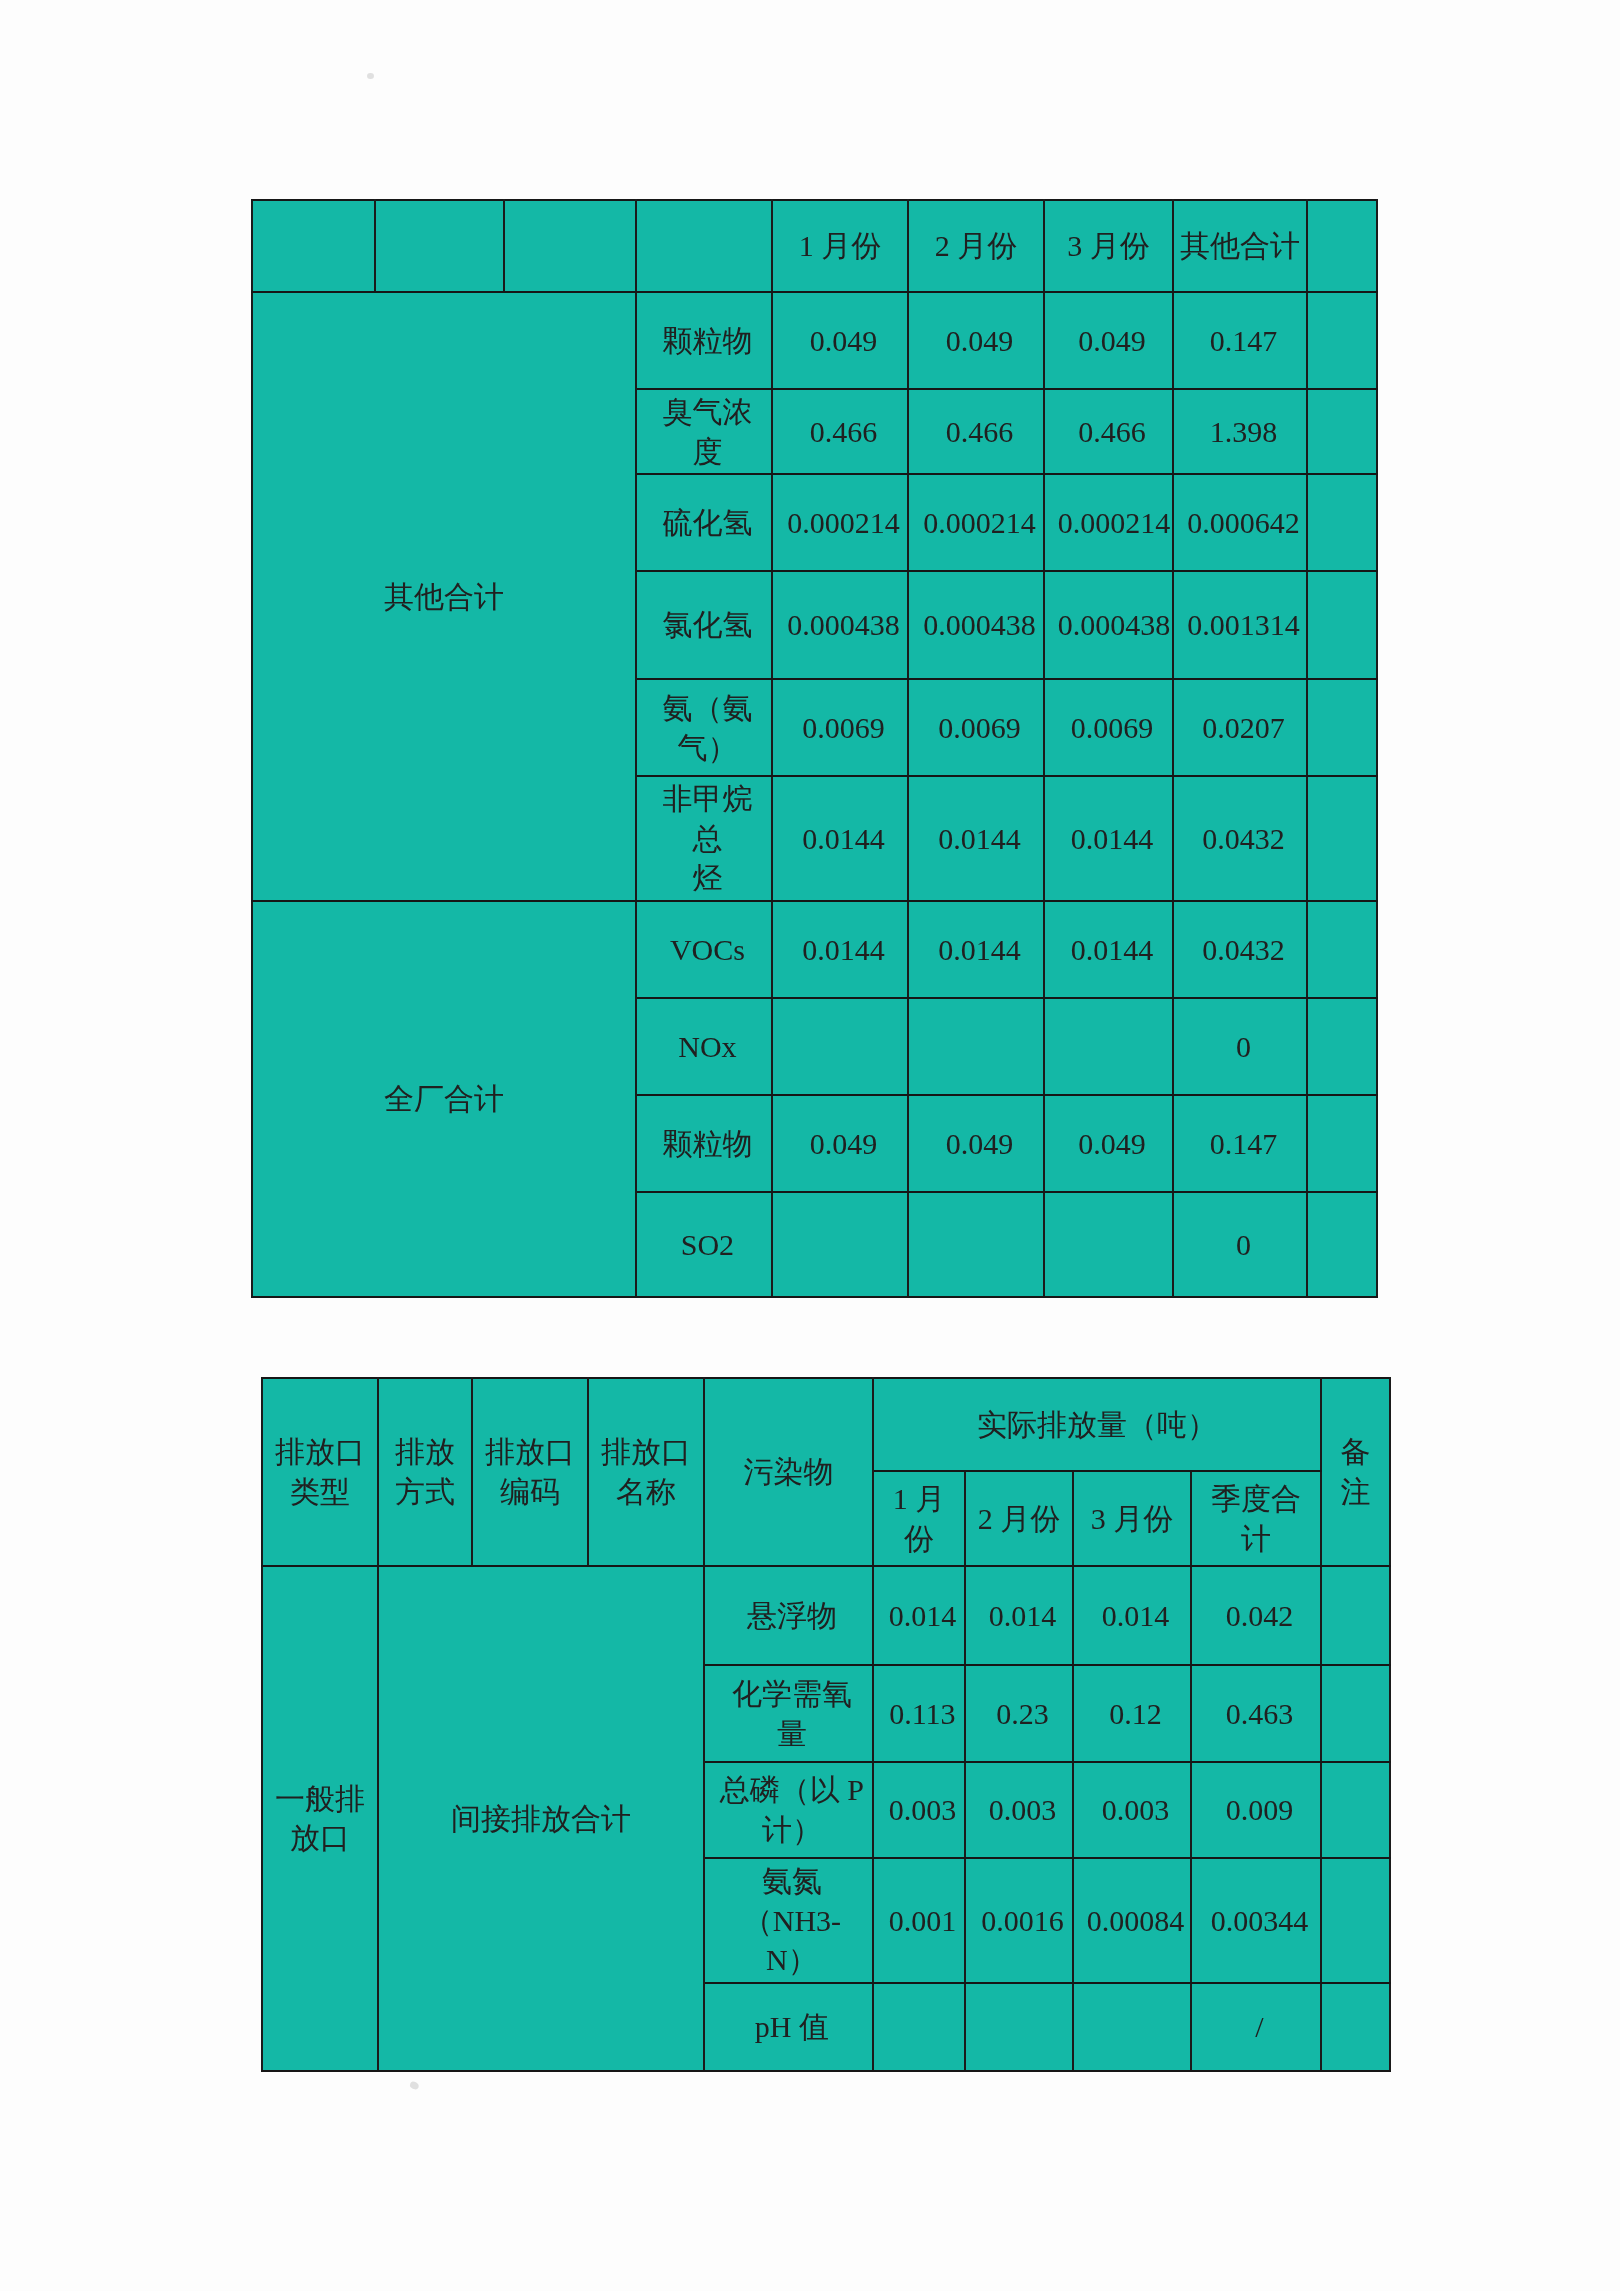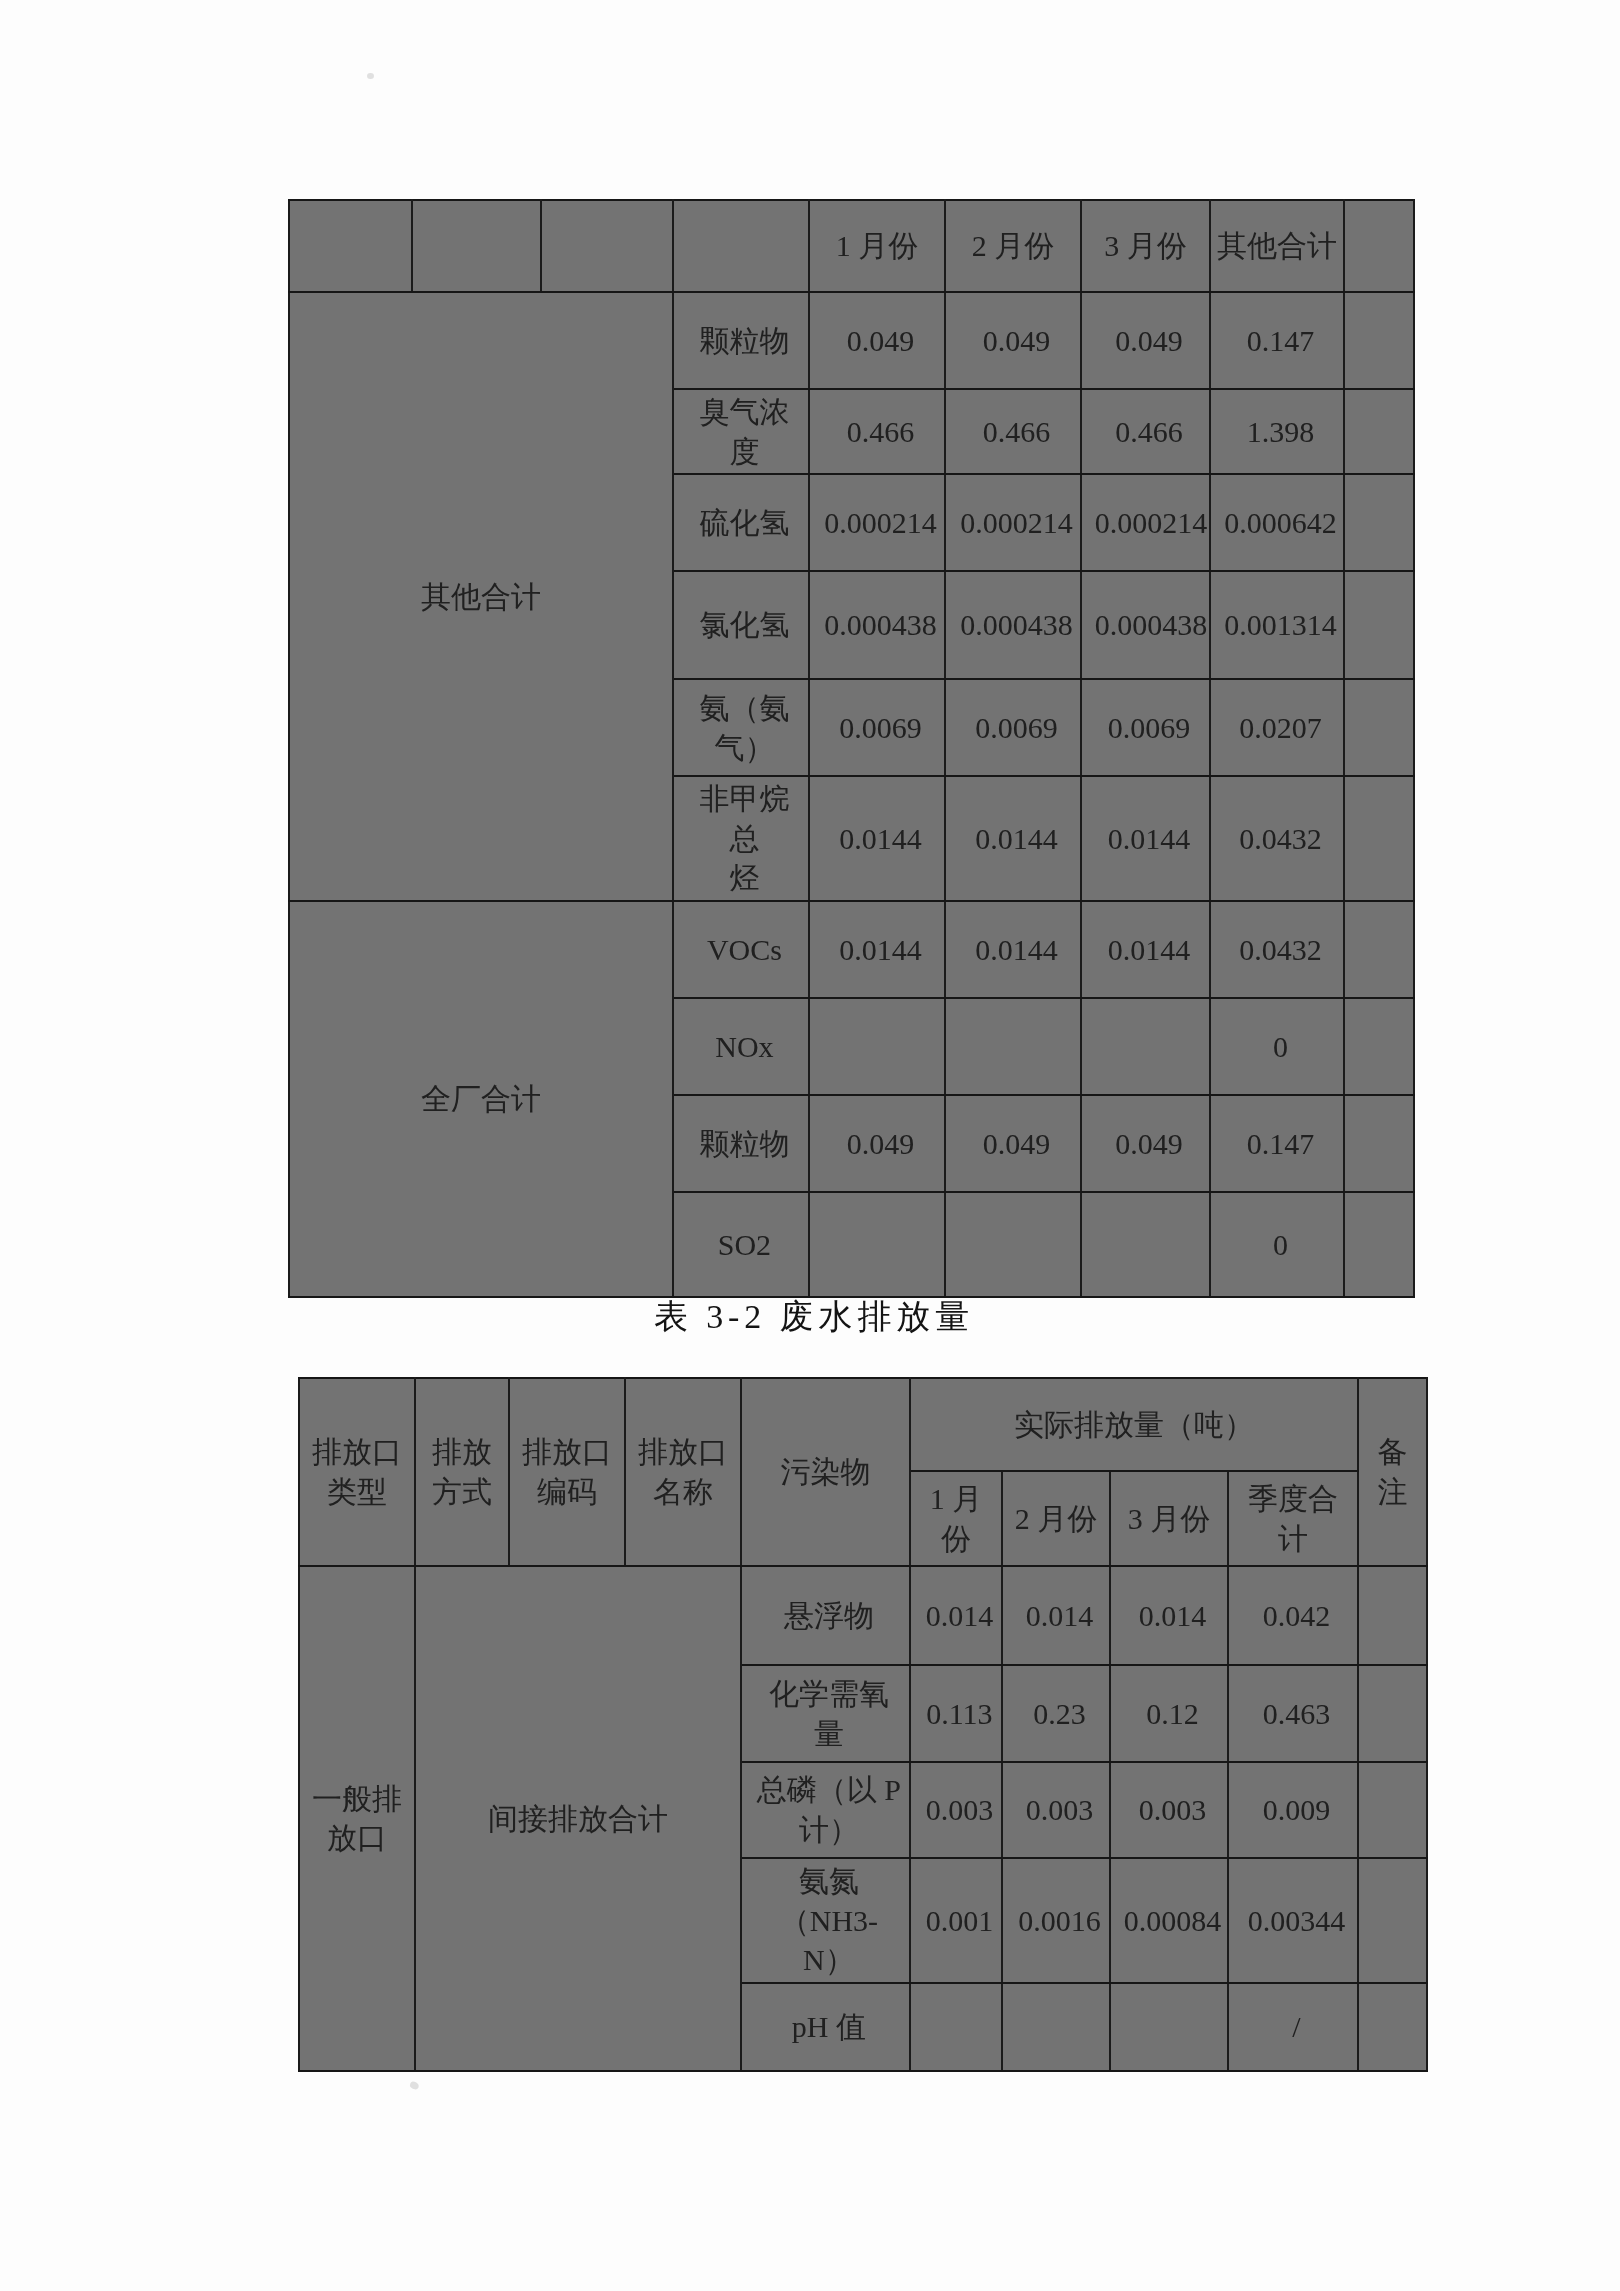--- a/index.html
+++ b/index.html
@@ -13,22 +13,21 @@
   .page {
     position: relative;
     width: 1620px; height: 2292px;
     background: #fdfdfd;
     overflow: hidden;
   }
   table {
     border-collapse: collapse;
     table-layout: fixed;
     position: absolute;
-    background: #737373;
-    margin-left: 37px;
+    background: #14b8a6;
   }
   td {
     border-left: 2px solid #1b1b1b;
     border-right: 2px solid #1b1b1b;
     border-top: 2.9px solid #161616;
     border-bottom: 2.9px solid #161616;
     font-size: 30px;
     line-height: 1.32;
     vertical-align: middle;
     white-space: pre-line;
@@ -172,21 +171,20 @@
       <td class="pol">SO2</td>
       <td class="val"></td>
       <td class="val"></td>
       <td class="val"></td>
       <td class="val">0</td>
       <td class="blank"></td>
     </tr>
   </tbody>
     </table>
 
-  <div class="caption">表 3-2  废水排放量</div>
 
   <table class="t2">
     <colgroup>
       <col style="width:116px">
         <col style="width:94px">
         <col style="width:116px">
         <col style="width:116px">
       <col style="width:169px">
         <col style="width:92px">
         <col style="width:108px">

